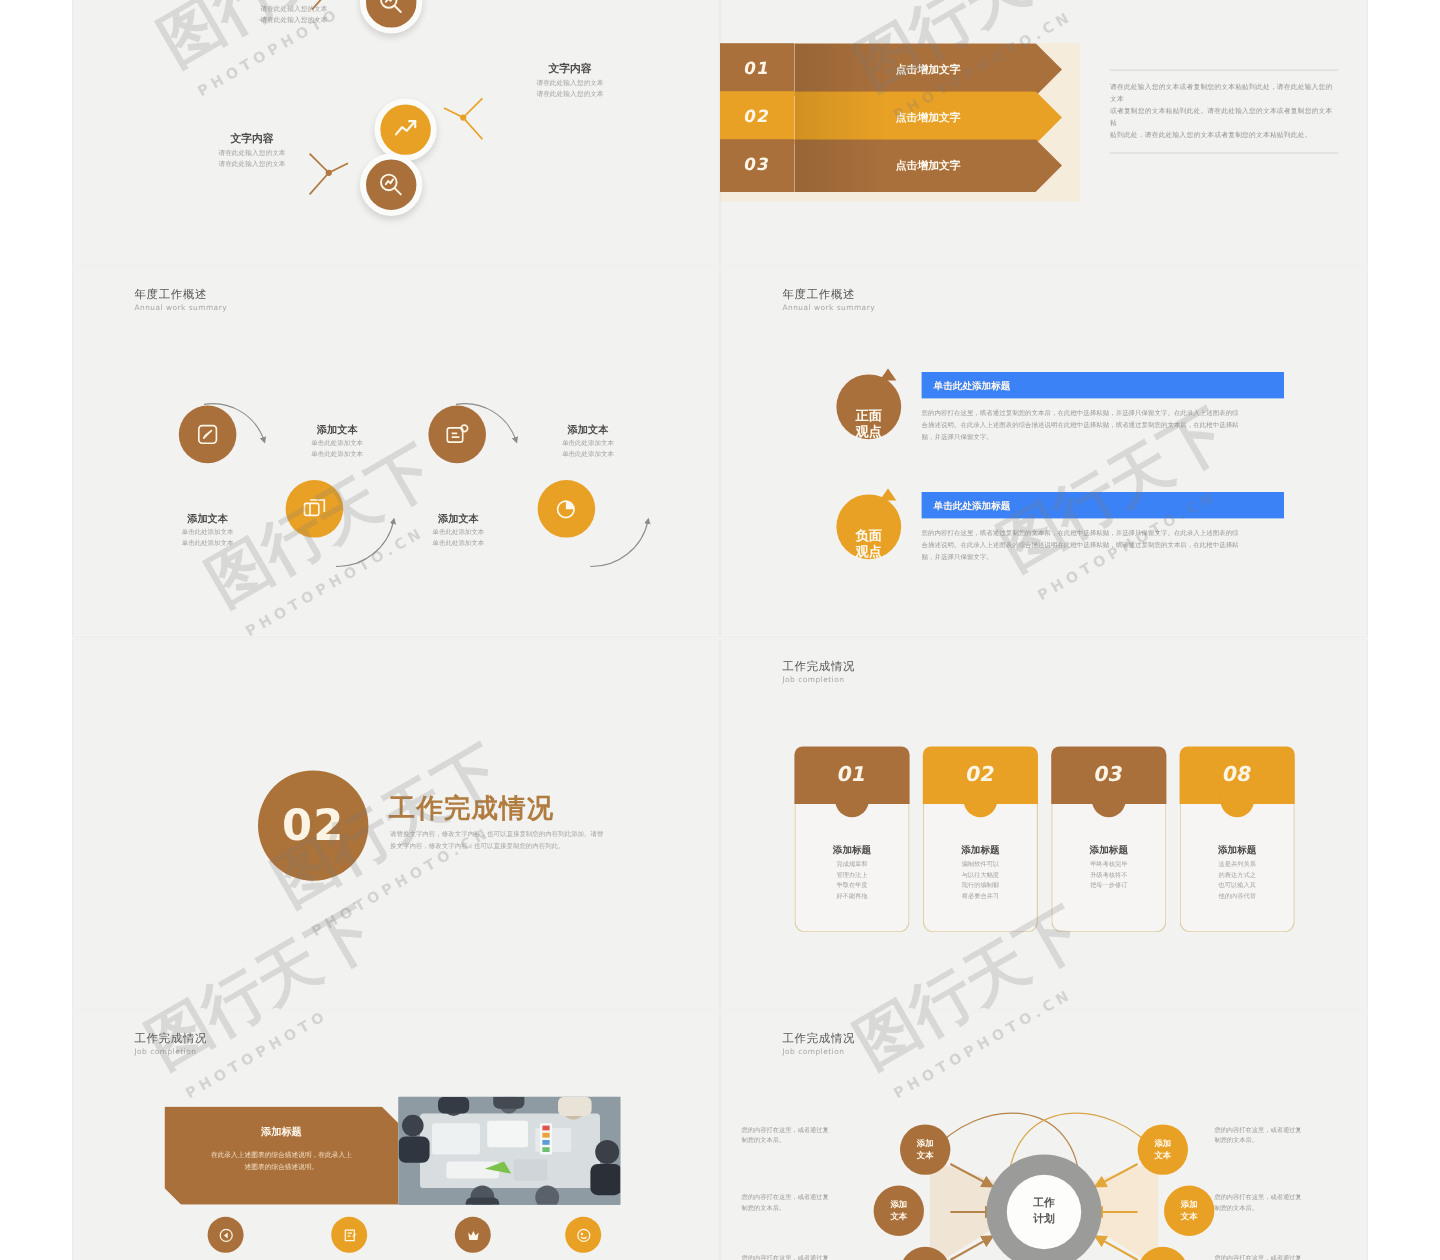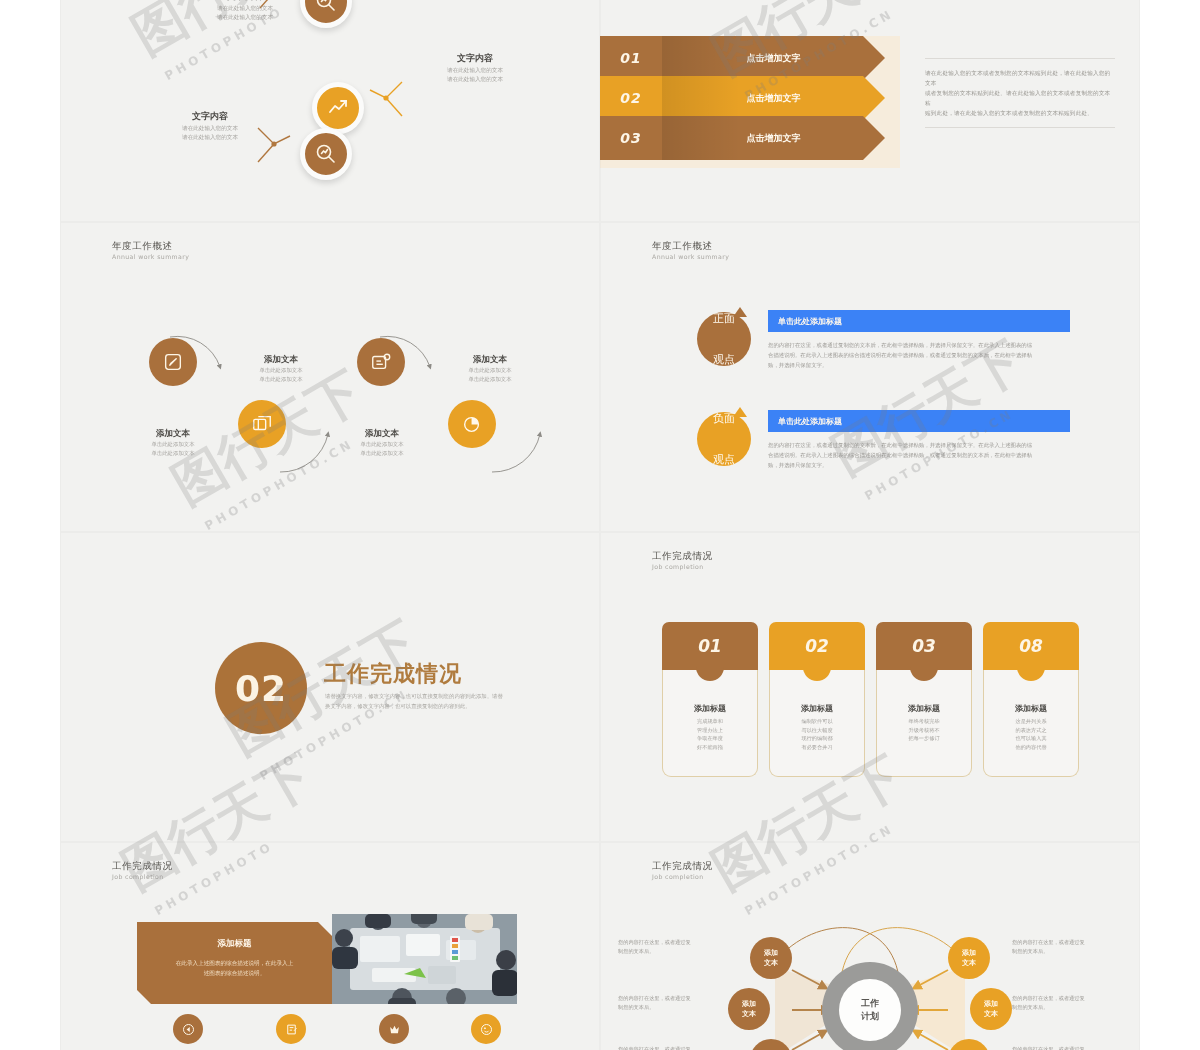--- a/index.html
+++ b/index.html
@@ -54,22 +54,22 @@
   
   .s3-circ{ position:absolute; width:48px; height:48px; border-radius:50%;
      display:flex; align-items:center; justify-content:center; }
   .s3-circ svg{ width:22px; height:22px; }
   .s3-txt{ position:absolute; text-align:center; width:90px;margin-top:12px; }
   .s3-txt .t{ font-size:8.5px; color:#4e4c48; font-weight:bold; line-height:14px;}
   .s3-txt .p{ font-size:5.4px; color:#a5a39f; line-height:9px;}
 
   
   .bub{ position:absolute; width:54px; height:54px; border-radius:50%;
-     display:flex; flex-direction:column; align-items:center; justify-content:space-between;
-     color:#fffaf0; font-size:11px; font-weight:normal; line-height:13px; }
+     display:flex; flex-direction:column; align-items:center; justify-content:flex-end;
+     color:#fffaf0; font-size:11px; font-weight:bold; line-height:13px; }
   .bub .tail{ position:absolute; right:4px; top:-5px; width:0;height:0;
      border-left:7px solid transparent; border-right:7px solid transparent; }
   .opbar{ position:absolute; height:22px; display:flex; align-items:center;
      color:#fff8ec; font-size:8px; font-weight:bold; padding-left:10px;
      background:#3b82f6; }
   .optext{ position:absolute; font-size:5.4px; color:#9b9994; line-height:10px; }
 
   
   .sect-num{ position:absolute; width:92px; height:92px; border-radius:50%;
      background:#ab7239; display:flex; align-items:center; justify-content:center;

